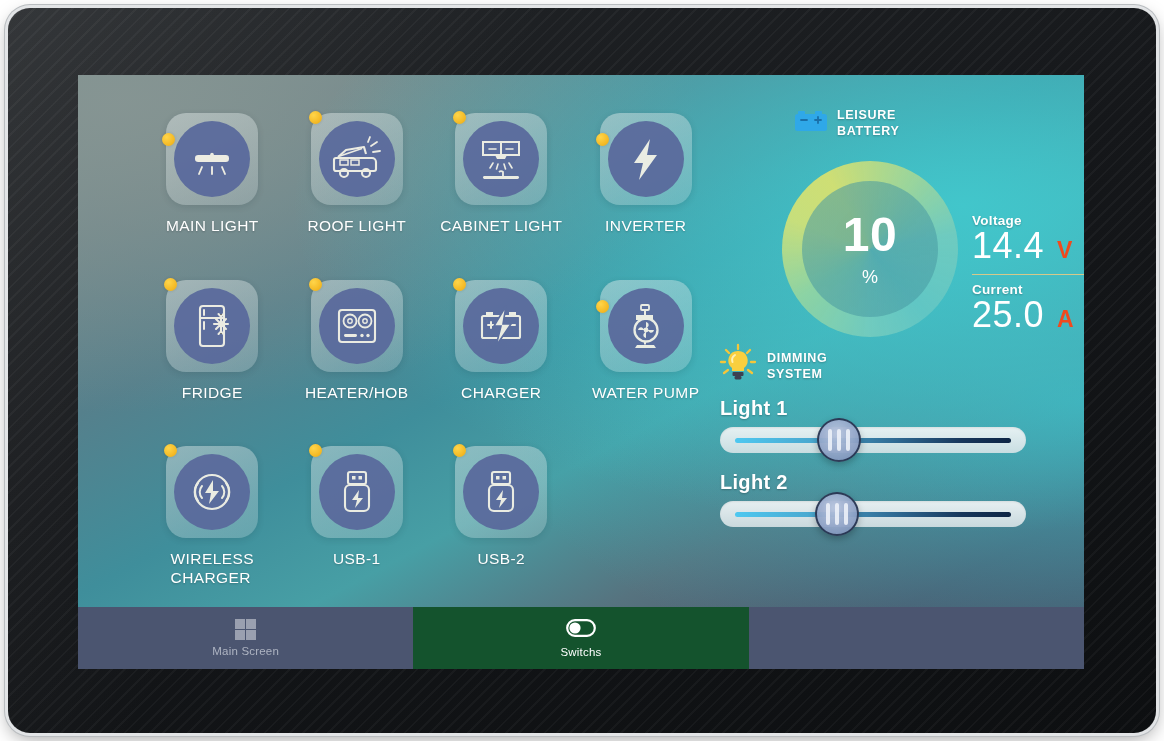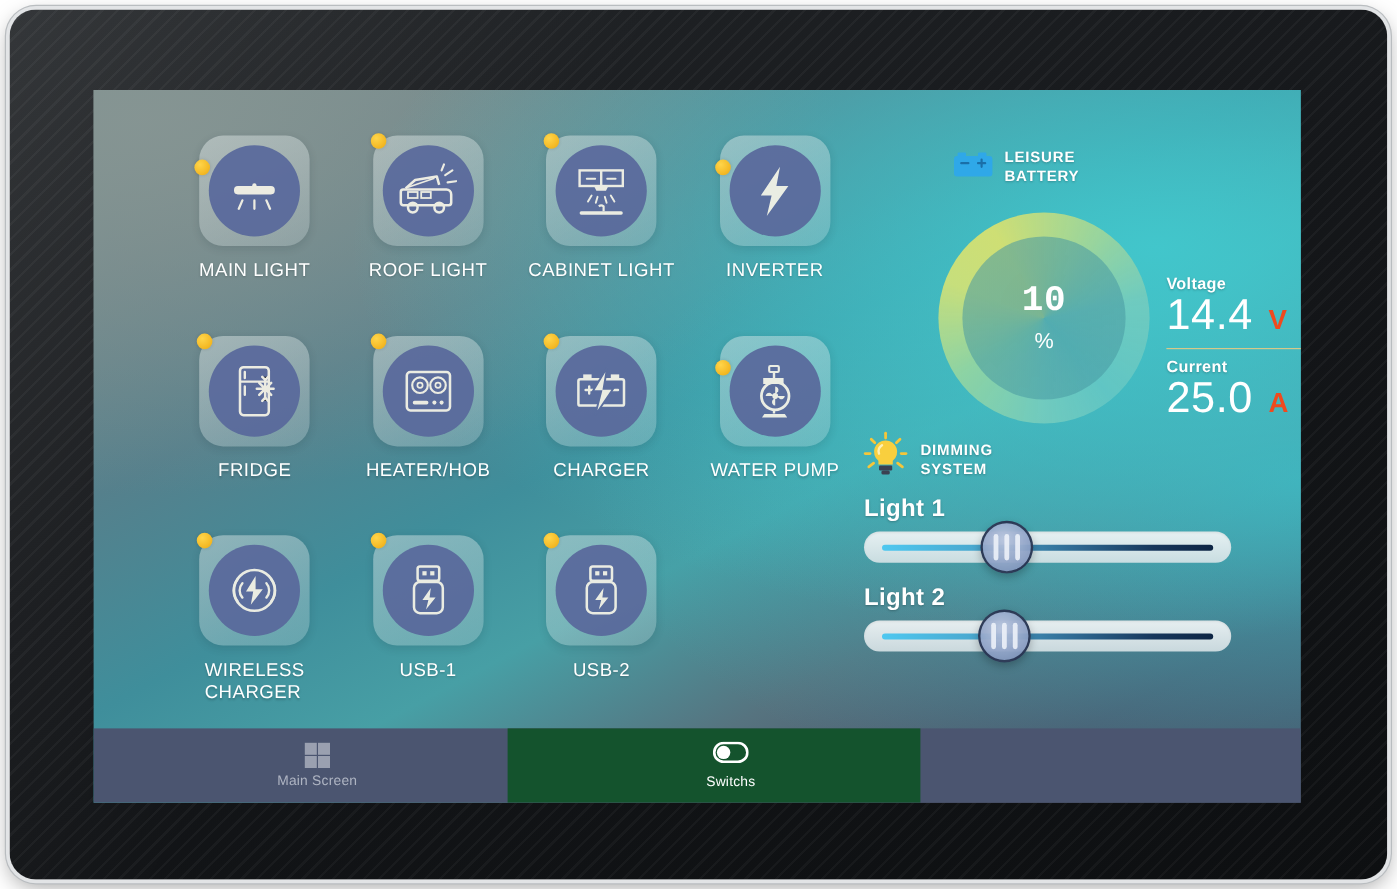--- a/index.html
+++ b/index.html
@@ -85,21 +85,21 @@
     color:#ffffff;
     font-size:15.5px;
     font-weight:400;
     letter-spacing:.4px;
     line-height:1.22;
     text-shadow:0 1px 2px rgba(0,0,0,.22);
     white-space:pre-line;
   }
 
   
-  #right-panel { position:absolute; left:636px; top:38px; width:350px; height:520px; }
+  #right-panel { position:absolute; left:636px; top:22px; width:350px; height:520px; }
 
   .section-head { display:flex; align-items:center; gap:9px; }
   .section-head .head-text {
     color:#ffffff; font-size:12.5px; font-weight:bold;
     letter-spacing:.7px; line-height:1.28; white-space:pre-line;
     text-shadow:0 1px 2px rgba(0,0,0,.25);
   }
 
   #battery-head { position:absolute; left:80px; top:10px; }
   #gauge-area { position:absolute; left:0px; top:60px; width:350px; height:200px; }
@@ -117,21 +117,21 @@
       rgba(104,200,196,.8) 320deg,
       rgba(120,205,190,.85) 360deg);
     filter:blur(.3px);
     display:flex; align-items:center; justify-content:center;
   }
   #gauge-inner {
     width:136px; height:136px; border-radius:50%;
     background:radial-gradient(circle at 50% 45%, rgba(72,155,163,.62), rgba(70,150,160,.5));
     display:flex; flex-direction:column; align-items:center; justify-content:center;
   }
-  #gauge-value { color:#ffffff; font-size:30px; font-weight:bold; line-height:1; letter-spacing:.5px;font-family:Liberation Mono, monospace; }
+  #gauge-value { color:#ffffff; font-size:48px; font-weight:bold; line-height:1; letter-spacing:.5px; }
   #gauge-unit { color:#ffffff; font-size:18px; font-weight:400; margin-top:8px; }
 
   #readouts { position:absolute; left:258px; top:56px; width:160px; }
   .readout-label { color:#ffffff; font-size:13.5px; font-weight:bold; letter-spacing:.3px; text-shadow:0 1px 2px rgba(0,0,0,.25); }
   .readout-value { display:flex; align-items:baseline; gap:13px; margin-top:-2px; }
   .readout-num { color:#ffffff; font-size:36px; font-weight:300; letter-spacing:.5px; line-height:1.12;text-align:right; }
   .readout-unit { color:#f04a1e; font-size:23px; font-weight:bold; }
   #readout-divider { height:1px; background:#d6c98a; margin:8px 0 7px 0; width:162px; }
 
   #dimming-head { position:absolute; left:4px; top:246px; }
@@ -159,21 +159,21 @@
   }
   .grip { width:4px; height:22px; border-radius:2px; background:rgba(236,241,248,.9); }
 
   
   #nav {
     position:absolute; left:0; bottom:0; width:1006px; height:62px;
     display:flex; background:#4b5570;
   }
   .nav-item {
     flex:1; display:flex; flex-direction:column; align-items:center; justify-content:center;
-    gap:5px; cursor:pointer;padding-left:28px;
+    gap:5px; cursor:pointer;
   }
   .nav-item.active { background:#14532d; }
   .nav-label { font-size:11.5px; letter-spacing:.2px; }
   .nav-item.inactive .nav-label { color:#aeb4c2; }
   .nav-item.active .nav-label { color:#ffffff; }
   #nav-filler { flex:1; }
 
   .grid-icon { display:grid; grid-template-columns:repeat(2,10px); grid-template-rows:repeat(2,10px); gap:1px; opacity:.72; }
   .grid-icon i { background:#b9bec9; display:block; }
 </style>

